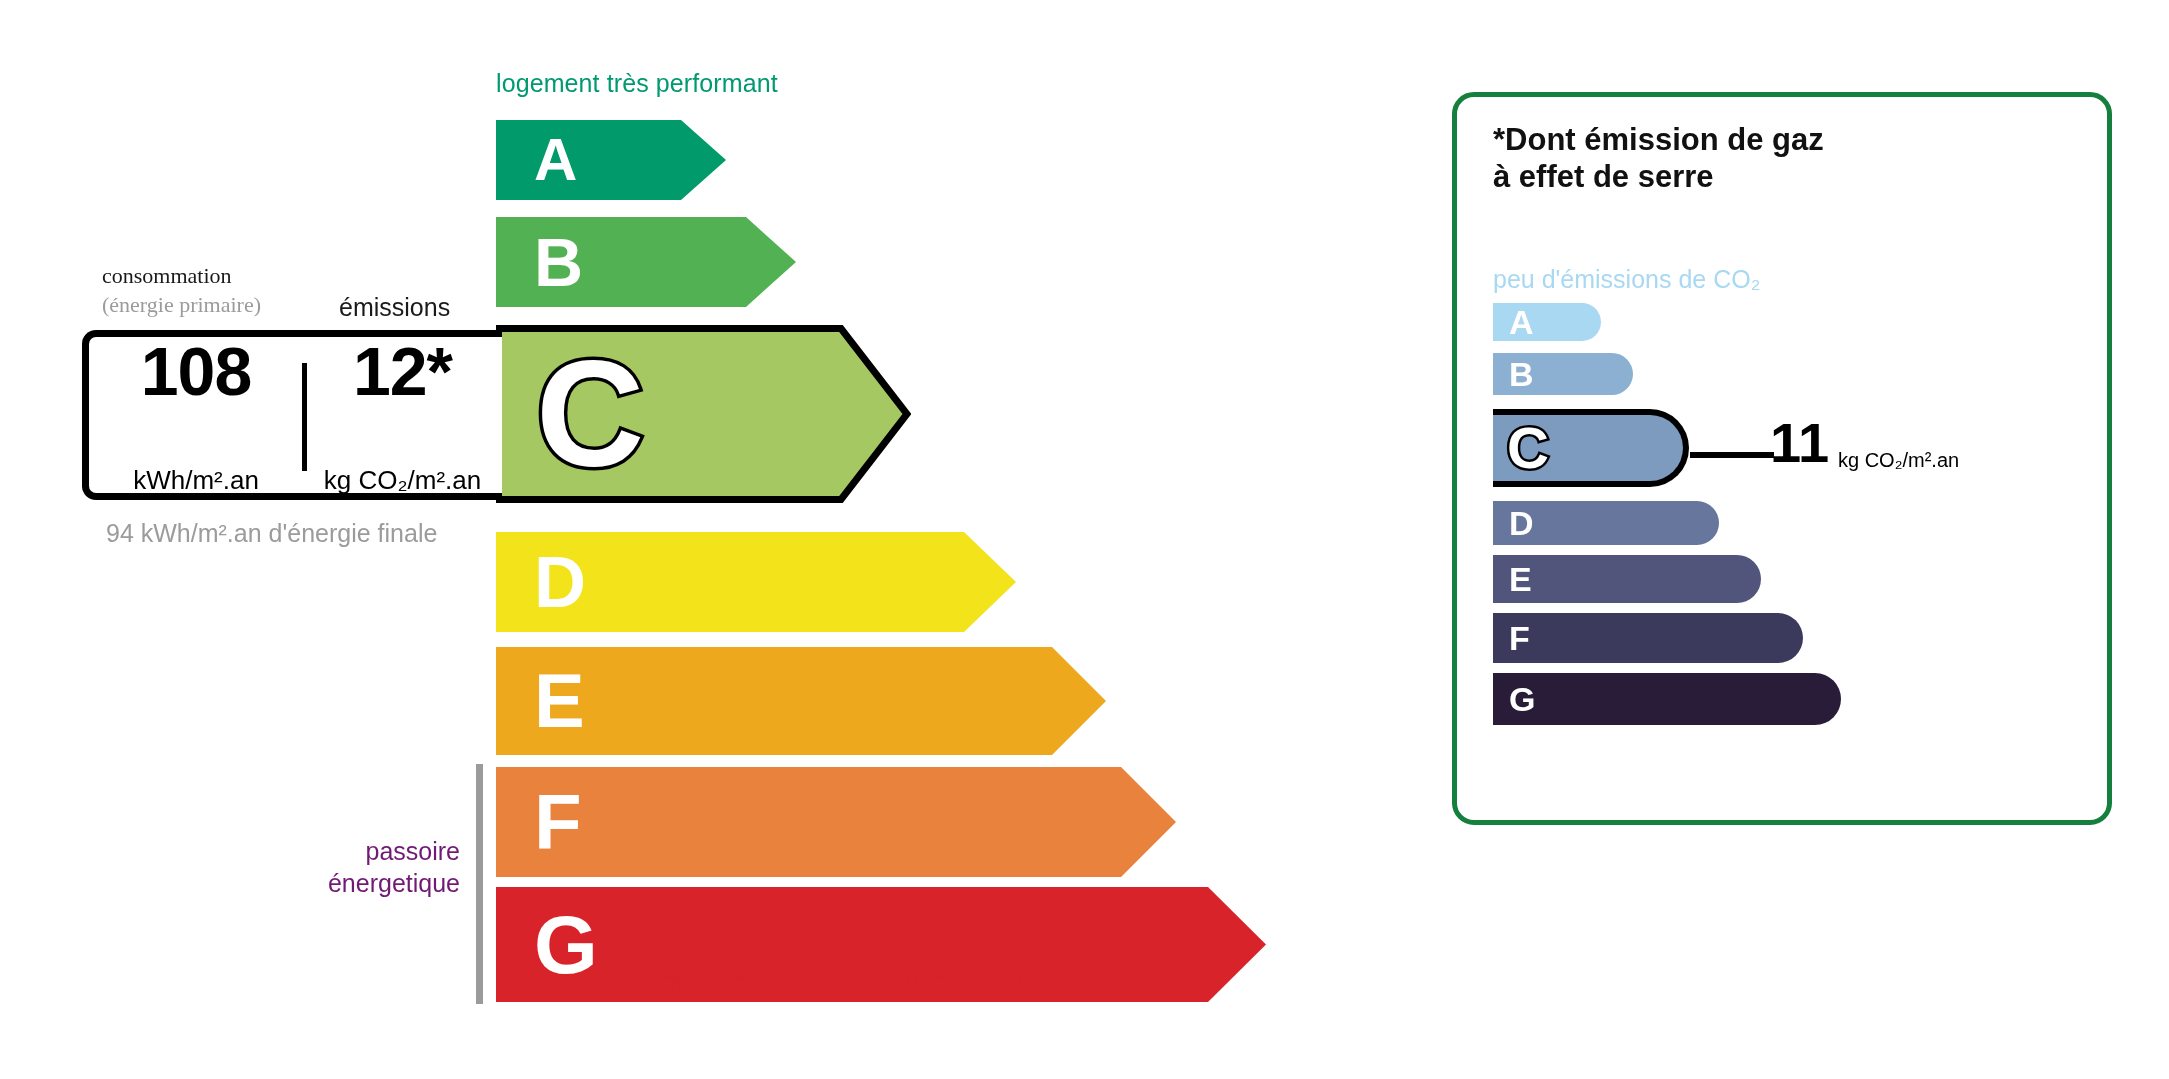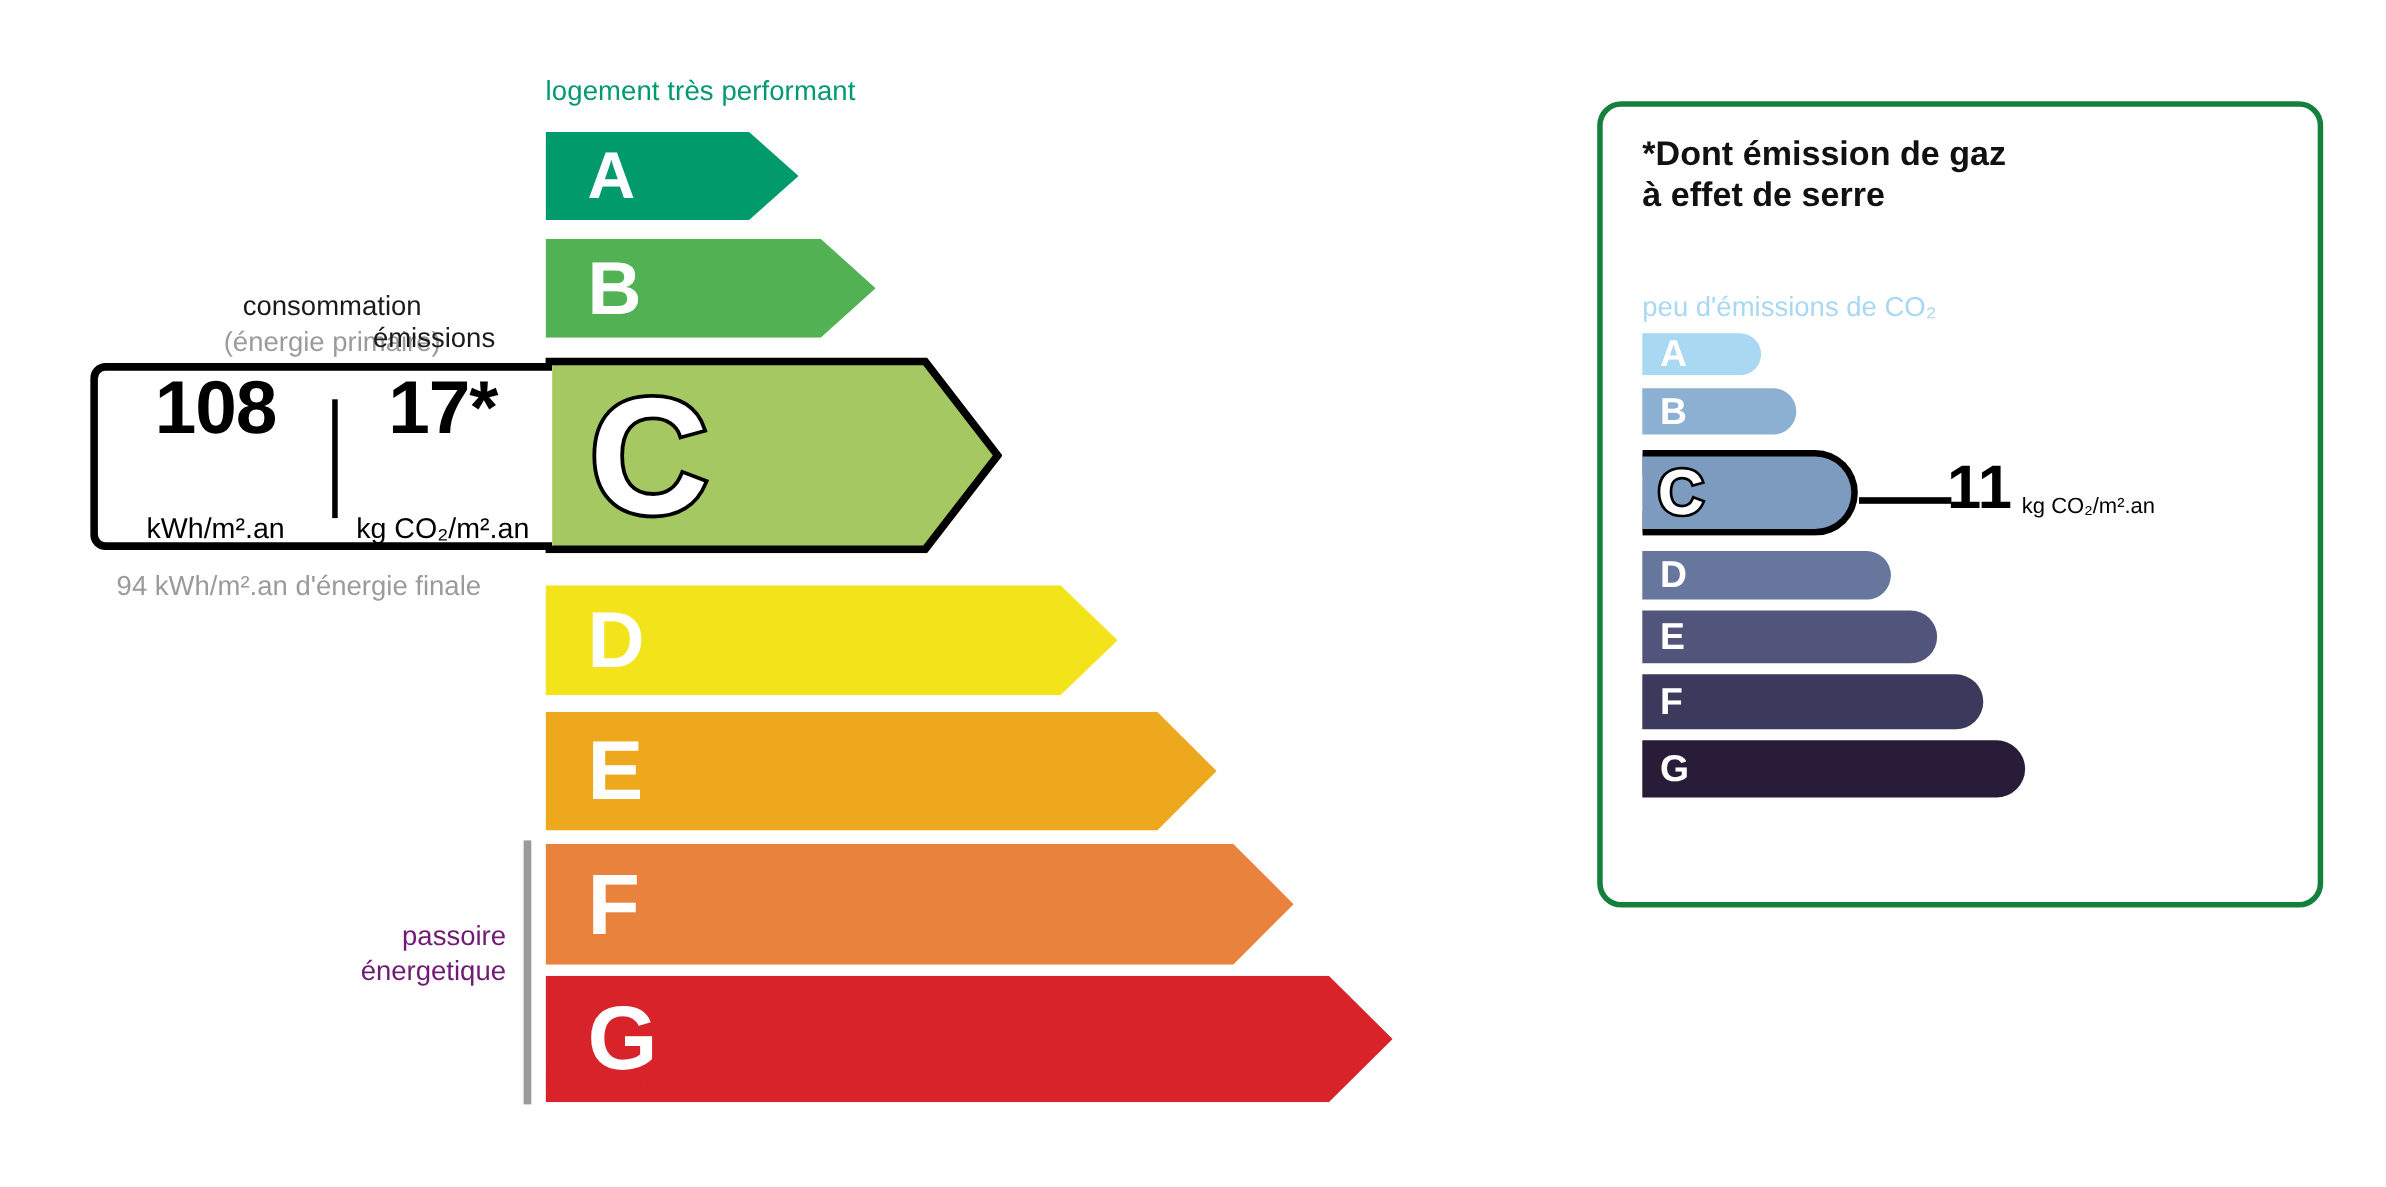--- a/index.html
+++ b/index.html
@@ -86,21 +86,21 @@
   }
 
   .final-energy{
     position:absolute;left:72px;top:505px;
     font-size:25px;color:#9b9b9b;line-height:1.28;
   }
 
   
   .lbl-conso{
     position:absolute;left:68px;top:250px;width:400px;
-    text-align:center;font-size:25px;color:#1a1a1a;line-height:1.3;
+    text-align:left;font-size:22px;color:#1a1a1a;line-height:1.3;font-family:Liberation Serif, serif;
   }
   .lbl-conso .sub{color:#9b9b9b;display:block;}
   .lbl-emissions{
     position:absolute;left:305px;top:281px;
     font-size:25px;color:#1a1a1a;
   }
 
   
   .passoire-bar{
     position:absolute;left:442px;top:752px;width:7px;height:240px;background:#9b9b9b;
@@ -234,21 +234,21 @@
     </div>
     <div class="lbl-emissions">émissions</div>
 
     <div class="valuebox">
       <div class="vb-cell vb-left">
         <div class="vb-num">108</div>
         <div class="vb-unit">kWh/m².an</div>
       </div>
       <div class="vb-divider"></div>
       <div class="vb-cell vb-right">
-        <div class="vb-num">17*</div>
+        <div class="vb-num">12*</div>
         <div class="vb-unit">kg CO₂/m².an</div>
       </div>
     </div>
 
     <div class="final-energy">94 kWh/m².an
 d'énergie finale</div>
 
     <div class="passoire-bar"></div>
     <div class="passoire-txt">passoire
 énergetique</div>

